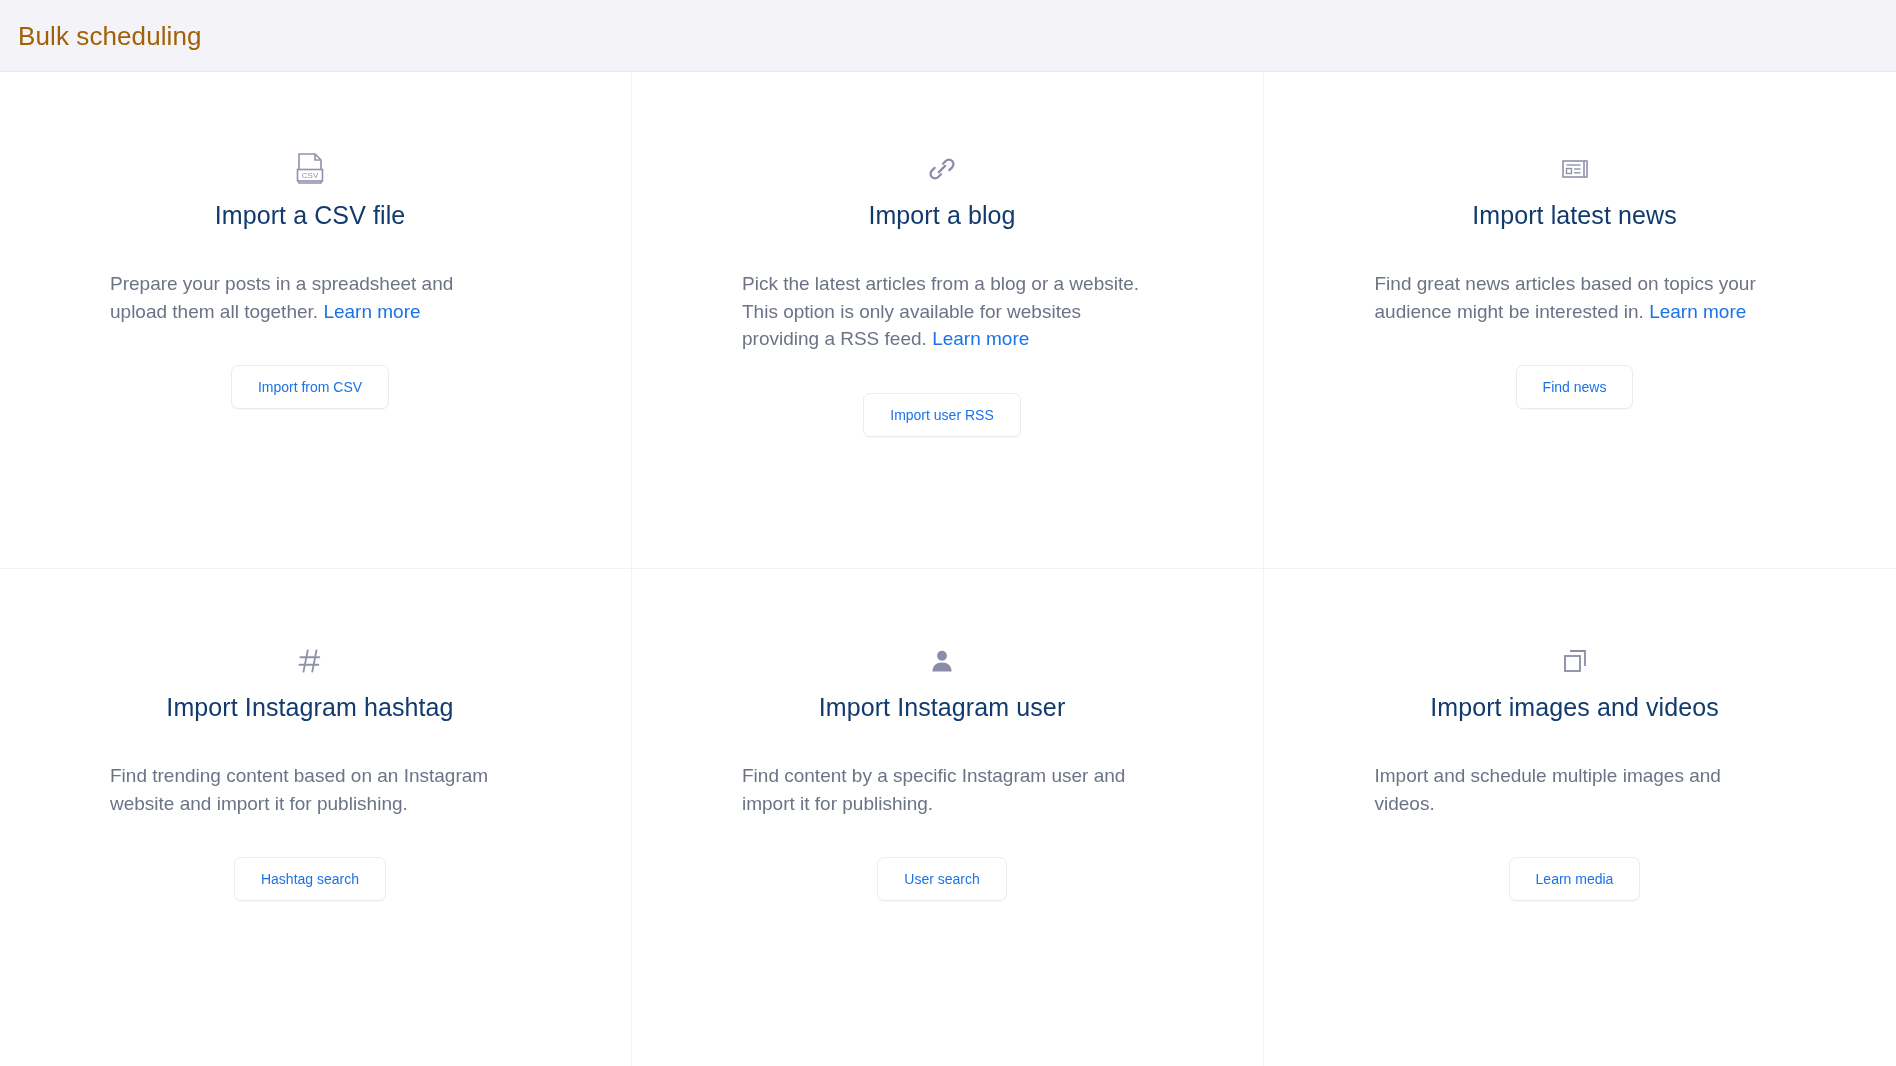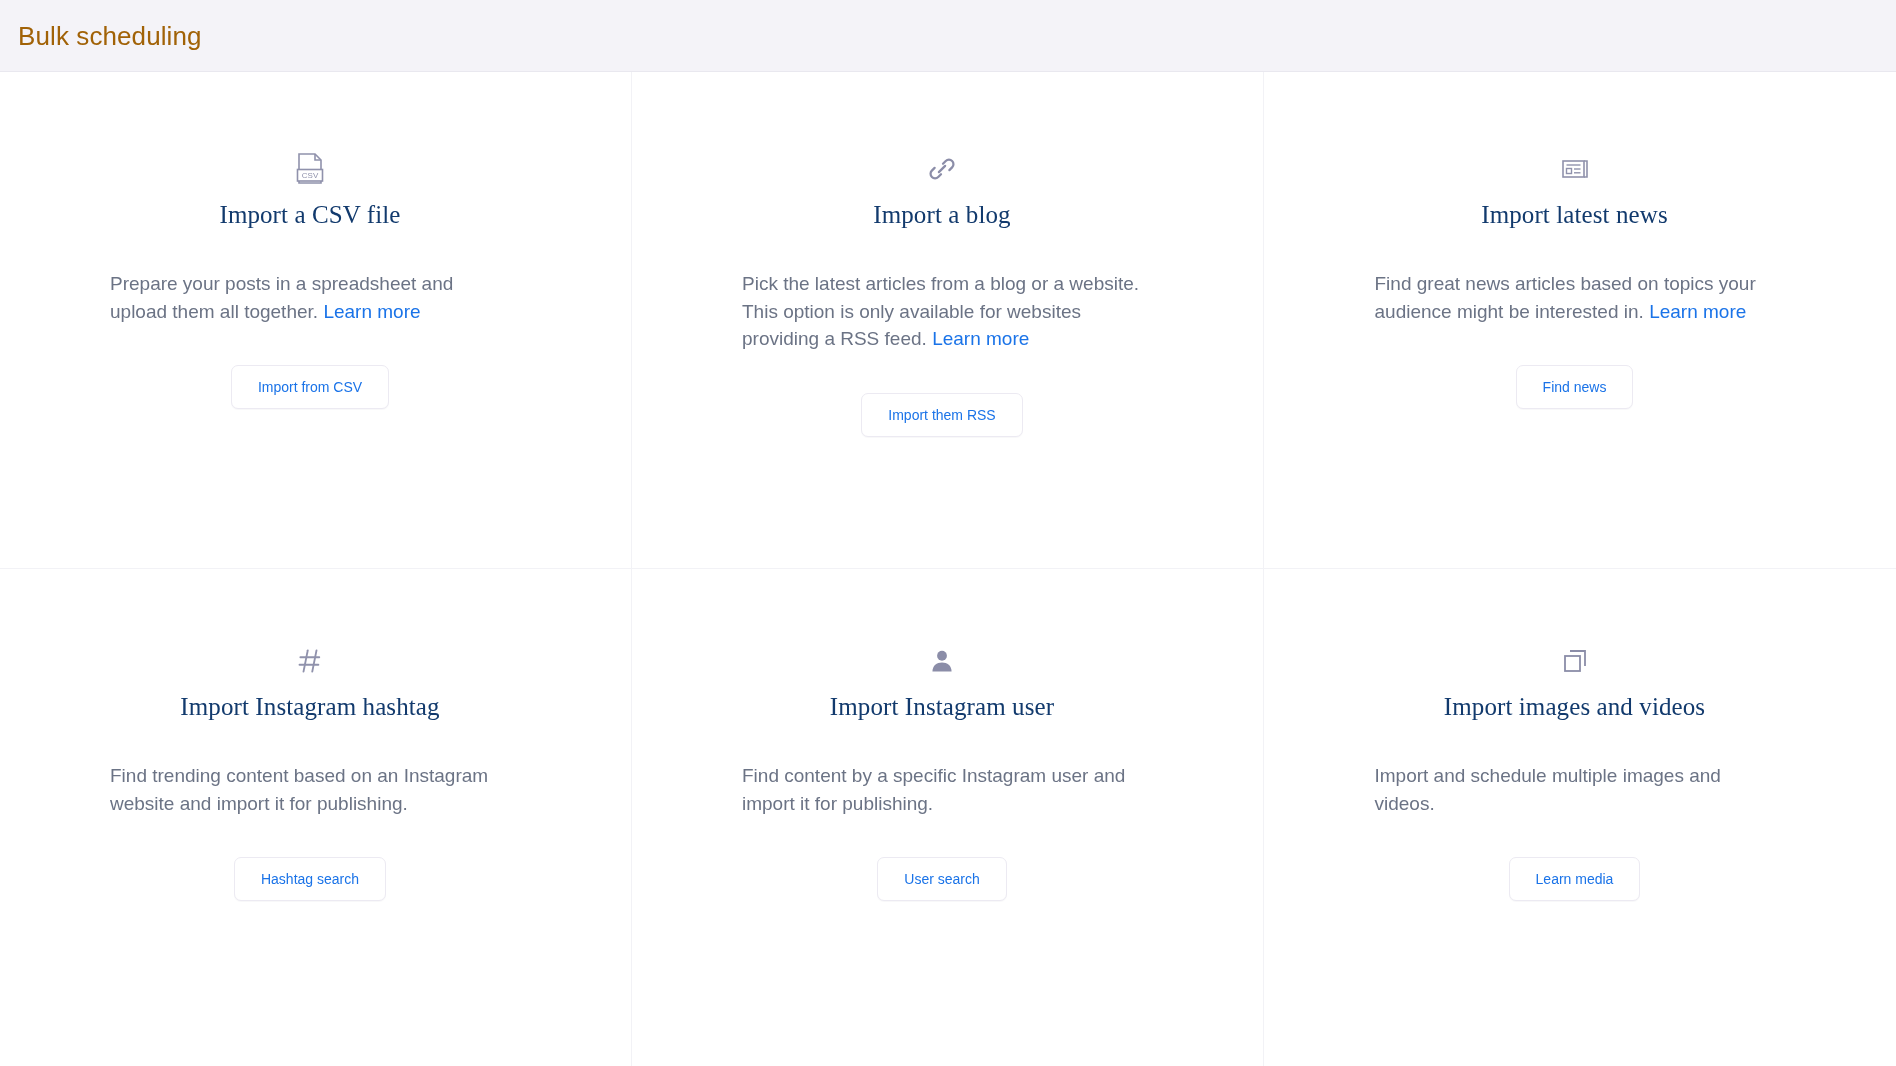--- a/index.html
+++ b/index.html
@@ -74,21 +74,20 @@
   .card-icon svg { display: block; }
 
   .card-title {
     font-size: 25px;
     font-weight: 400;
     color: #123a6d;
     text-align: left;
     line-height: 1.2;
     margin: 0 0 40px 0;
     letter-spacing: 0.1px;
-    font-family: Liberation Serif, serif;
   }
 
   .card-desc {
     font-size: 19px;
     line-height: 1.45;
     color: #6b7385;
     max-width: 400px;
     margin: 0 0 40px 0;
   }
   .card-desc .learn-link {
@@ -146,21 +145,21 @@
         <svg width="30" height="30" viewBox="0 0 24 24" fill="none" stroke="#8b8da8" stroke-width="1.8" stroke-linecap="round">
           <path d="M9.5 14.5 L14.5 9.5"></path>
           <path d="M12.8 7.8 L15 5.6 a3.6 3.6 0 0 1 5.1 5.1 l-2.2 2.2"></path>
           <path d="M11.2 16.2 L9 18.4 a3.6 3.6 0 0 1 -5.1 -5.1 l2.2 -2.2"></path>
         </svg>
       </div>
       <div class="card-title">Import a blog</div>
       <div class="card-desc">
         <span>Pick the latest articles from a blog or a website. This option is only available for websites providing a RSS feed. </span><a class="learn-link">Learn more</a>
       </div>
-      <button class="card-btn">Import them RSS</button>
+      <button class="card-btn">Import user RSS</button>
     </div>
 
     <div class="card">
       <div class="card-icon">
         <svg width="30" height="26" viewBox="0 0 30 26" fill="none" stroke="#9092ac" stroke-width="1.6">
           <path d="M24 5 H27 V21 H24"></path>
           <rect x="3" y="5" width="21" height="16" fill="#ffffff"></rect>
           <path d="M6.5 9 H20.5" stroke-width="1.4"></path>
           <rect x="6.5" y="12.5" width="5" height="5" stroke-width="1.4"></rect>
           <path d="M14 13 H20.5" stroke-width="1.4"></path>

